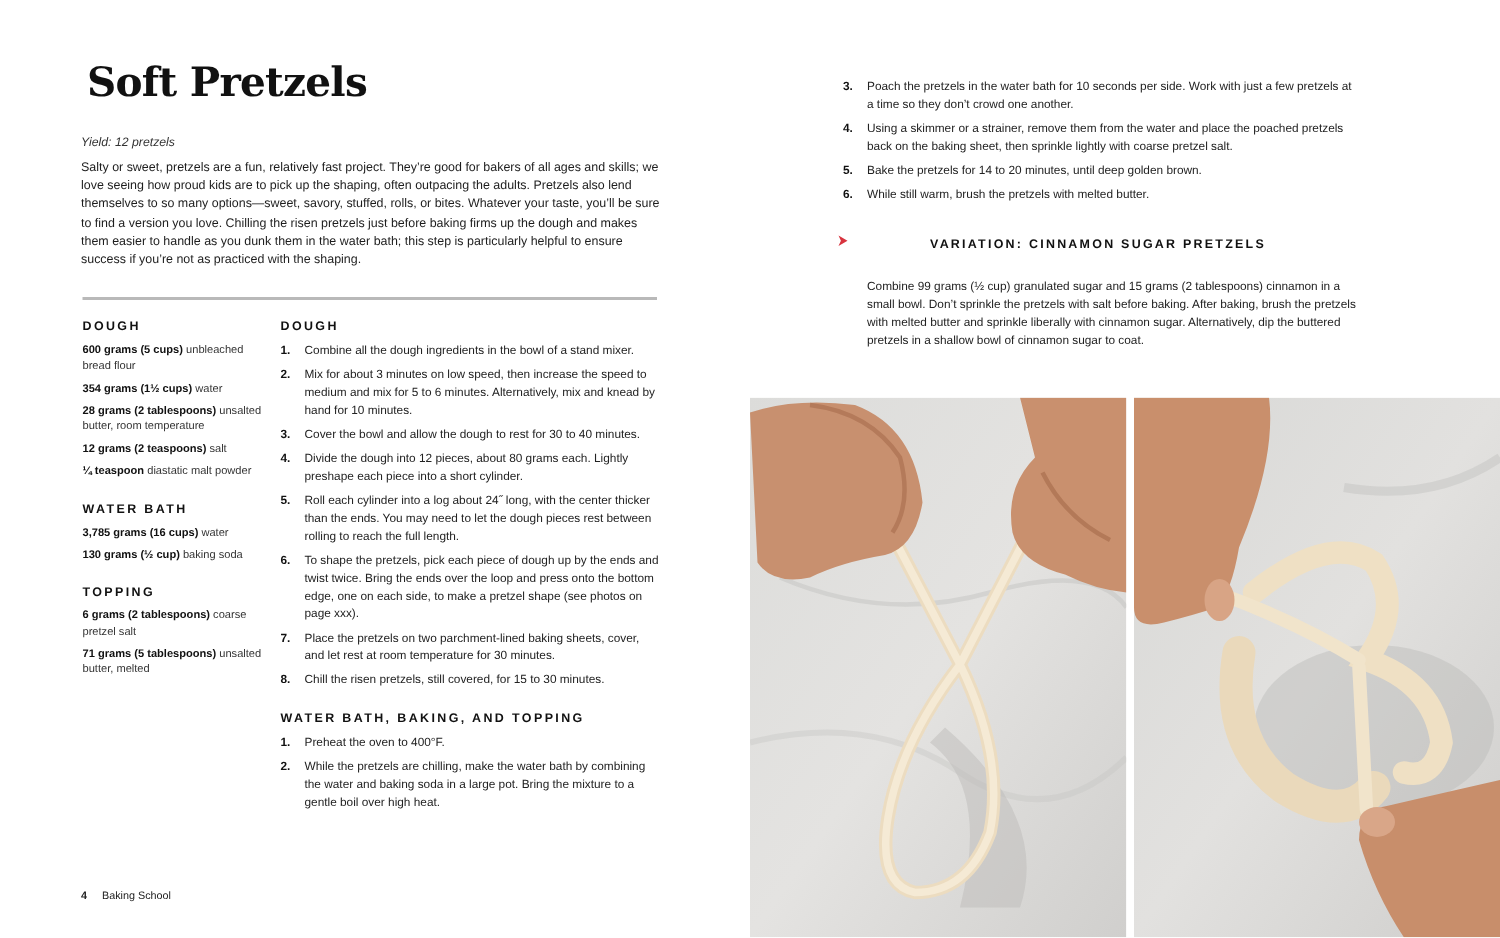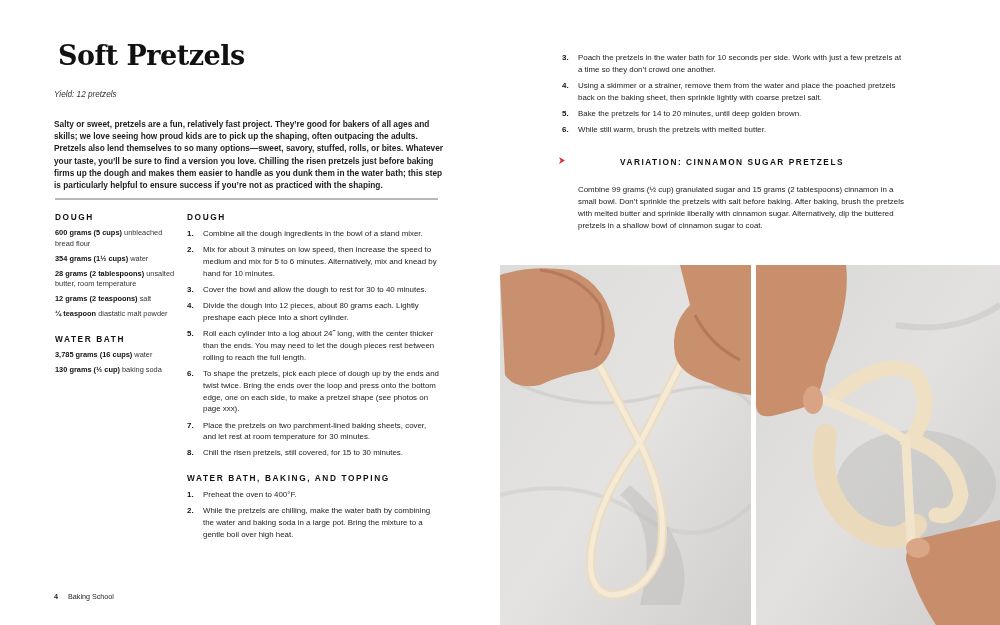--- a/index.html
+++ b/index.html
@@ -1,21 +1,21 @@
 <!DOCTYPE html>
 <html><head>
 <meta charset="utf-8">
 <style>
   html, body { margin:0; padding:0; }
   body { width:1000px; height:625px; background:#ffffff; position:relative; overflow:hidden;
          font-family:"Liberation Sans", sans-serif; color:#1d1d1d; }
   .title { position:absolute; left:54px; top:36px; font-family:"DejaVu Serif", serif; font-size:27px;
            font-weight:bold; letter-spacing:-0.5px; color:#111; margin:4px; }
   .yield { position:absolute; left:54px; top:90px; font-size:8.2px; font-style:italic; color:#333; }
-  .intro { position:absolute; left:54px; top:118px; width:390px; font-size:8.3px; line-height:12.2px; color:#1d1d1d; margin:0;font-weight:bold; }
+  .intro { position:absolute; left:54px; top:105px; width:390px; font-size:8.3px; line-height:12.2px; color:#1d1d1d; margin:0; }
   .divider { position:absolute; left:55px; top:198px; width:383px; height:1.5px; background:#b9b9b9; }
   .head { font-size:8.3px; font-weight:bold; letter-spacing:1.6px; color:#111; margin:0 0 6px 0; }
   .ingcol { position:absolute; left:55px; top:212px; width:122px; }
   .ing { font-size:7.4px; line-height:10.6px; color:#333; margin:0 0 4.4px 0; }
   .ing b { color:#111; }
   .ing-group { margin-bottom:14px; }
   .stepcol { position:absolute; left:187px; top:212px; width:252px; }
   .steps { list-style:none; padding:0; margin:0; }
   .step { display:flex; font-size:7.9px; line-height:11.8px; color:#222; margin:0 0 4.4px 0; }
   .step .n { width:16px; flex:0 0 16px; font-weight:bold; color:#111; }
@@ -48,20 +48,25 @@
     <p class="ing"><b>354 grams (1½ cups)</b> <span>water</span></p>
     <p class="ing"><b>28 grams (2 tablespoons)</b> <span>unsalted butter, room temperature</span></p>
     <p class="ing"><b>12 grams (2 teaspoons)</b> <span>salt</span></p>
     <p class="ing"><b>¼ teaspoon</b> <span>diastatic malt powder</span></p>
   </div>
   <div class="ing-group">
     <div class="head">WATER BATH</div>
     <p class="ing"><b>3,785 grams (16 cups)</b> <span>water</span></p>
     <p class="ing"><b>130 grams (½ cup)</b> <span>baking soda</span></p>
   </div>
+  <div class="ing-group">
+    <div class="head">TOPPING</div>
+    <p class="ing"><b>6 grams (2 tablespoons)</b> <span>coarse pretzel salt</span></p>
+    <p class="ing"><b>71 grams (5 tablespoons)</b> <span>unsalted butter, melted</span></p>
+  </div>
 </div>
 
 <div class="stepcol">
   <div class="head">DOUGH</div>
   <ol class="steps">
     <li class="step">
         <span class="n">1.</span>
         <span class="t">Combine all the dough ingredients in the bowl of a stand mixer.</span>
       </li>
     <li class="step">

